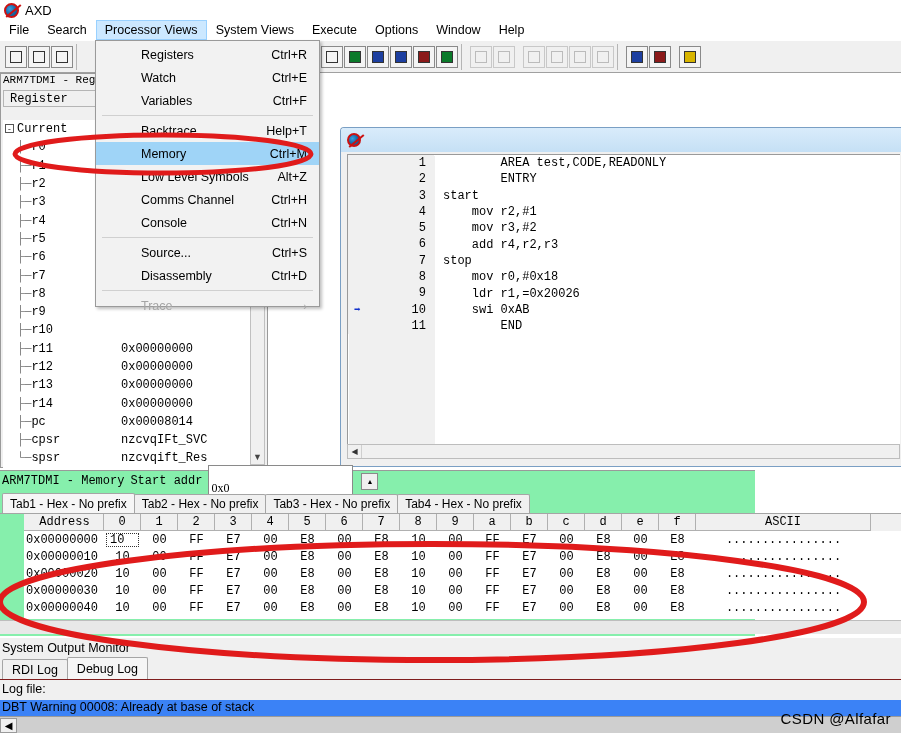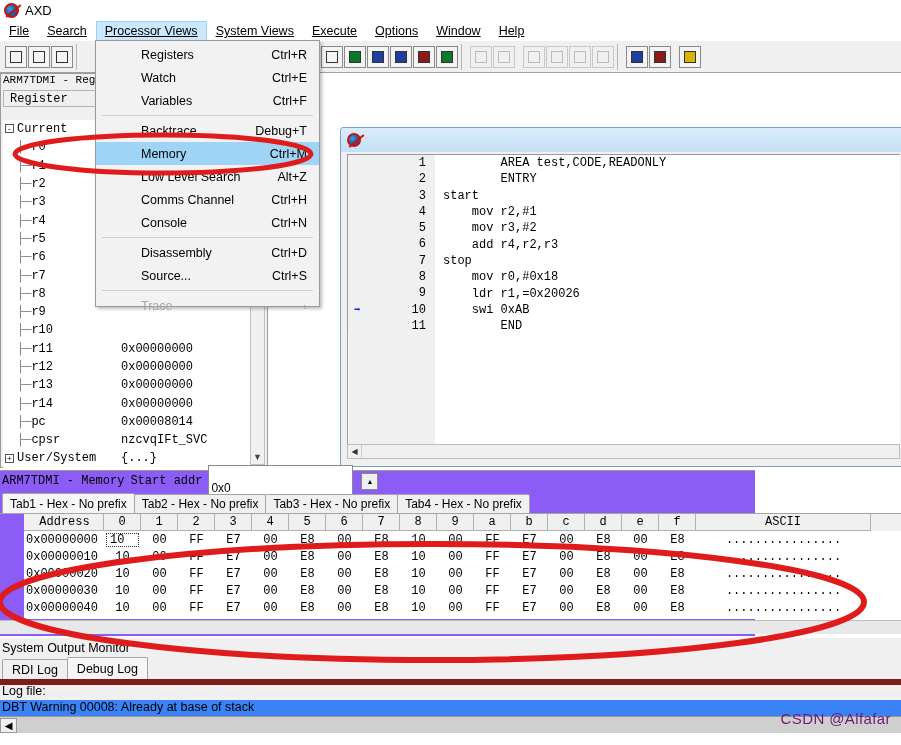--- a/index.html
+++ b/index.html
@@ -31,23 +31,22 @@
   }
   .appicon::after {
     content:""; position:absolute; left:-2px; top:5px;
     width:19px; height:2px; background:#cc1111; transform:rotate(-40deg);
   }
 
   
   #menubar {
     position:absolute; left:0; top:20px; width:901px; height:21px;
     background:#ffffff;
-    display:flex; align-items:flex-end;
+    display:flex; align-items:flex-start;
     font-size:12.5px;
-    text-decoration:underline;
   }
   .menu-item { padding:3px 9px; white-space:nowrap; color:#000; }
   .menu-item.active { background:#cce8ff; border:1px solid #99d1ff; padding:2px 8px; }
 
   
   #toolbar {
     position:absolute; left:0; top:41px; width:901px; height:32px;
     background:#f0f0f0;
     border-bottom:1px solid #a0a0a0;
     display:flex; align-items:center; padding-left:2px;
@@ -172,30 +171,30 @@
   }
   #srcwin .sw-hscroll .arr {
     width:14px; height:13px; font-size:8px; display:flex;
     align-items:center; justify-content:center; color:#333;
     border-right:1px solid #cfcfcf;
   }
 
   
   #memwin {
     position:absolute; left:0; top:470px; width:755px; height:166px;
-    background:#8b5cf6; border-top:1px solid #9a9a9a;
+    background:#86efac; border-top:1px solid #9a9a9a;
   }
   #memwin .mw-titlerow {
     height:20px; display:flex; align-items:center; gap:6px; padding-left:2px;
   }
   #memwin .mw-title { font-family:"Liberation Mono", monospace; font-size:12px; }
   #memwin .mw-addrlabel { font-family:"Liberation Mono", monospace; font-size:12px; }
   #memwin .mw-input {
     width:145px; height:16px; background:#fff; border:1px solid #8a8a8a;
-    font-family:Liberation Sans, sans-serif; font-size:12px;
+    font-family:Liberation Serif, serif; font-size:12px;
     padding:15px 2px; line-height:14px; color:#000;
   }
   #memwin .mw-spin {
     width:17px; height:17px; border:1px solid #8a8a8a; background:#f0f0f0;
     font-size:7px; display:flex; align-items:center; justify-content:center;
     margin-left:2px;
   }
   #memwin .mw-tabs {
     position:absolute; left:0; top:23px; width:901px; height:20px;
     display:flex; align-items:flex-end; padding-left:2px;
@@ -245,21 +244,21 @@
   #sysout .so-title { height:19px; display:flex; align-items:center; padding-left:2px; font-size:12.5px; }
   #sysout .so-tabs { height:22px; display:flex; align-items:flex-end; padding-left:2px; }
   .so-tab {
     height:20px; padding:0 9px; font-size:12.5px; display:flex; align-items:center;
     border:1px solid #a5a5a5; border-bottom:none; background:#f0f0f0;
     border-radius:2px 2px 0 0; margin-right:-1px;
   }
   .so-tab.active { background:#f6f6f6; height:22px; font-weight:normal; }
   #sysout .so-logfile {
     height:18px; display:flex; align-items:center; padding-left:2px;
-    font-size:12.5px; border-top:6px solid #7f1d1d;
+    font-size:12.5px; border-top:1px solid #7f1d1d;
   }
   #sysout .so-body {
     position:absolute; left:0; top:62px; width:901px; height:26px;
     background:#3b82f6; font-size:12.5px; padding-left:2px; overflow:hidden;
   }
   #sysout .so-line { height:14px; line-height:14px; white-space:nowrap; }
   #sysout .so-line.clip { height:9px; overflow:hidden; }
   #sysout .so-hscroll {
     position:absolute; left:0; bottom:12px; width:901px; height:17px;
     background:#cfcfcf; border-top:1px solid #9a9a9a;
@@ -269,21 +268,21 @@
     width:17px; height:15px; background:#f0f0f0; border:1px solid #9a9a9a;
     display:flex; align-items:center; justify-content:center; font-size:10px;
   }
   #sysout .so-footer {
     position:absolute; left:0; bottom:0; width:901px; height:12px; background:#fff;
   }
 
   
   #watermark {
     position:absolute; right:10px; bottom:18px;
-    color:#701a75; font-size:15px; letter-spacing:0.4px;
+    color:#000000; font-size:15px; letter-spacing:0.4px;
     z-index:60; pointer-events:none;
   }
 
   
   .annot { position:absolute; z-index:80; pointer-events:none; }
   #annot-menu { left:8px; top:129px; }
   #annot-mem  { left:-8px; top:537px; }
 </style>
 </head>
 <body>
@@ -464,20 +463,24 @@
         <span class="reg-name"><span class="tree-ind"></span><span class="tree-dash">├─</span><span>r14</span></span>
         <span class="reg-val">0x00000000</span>
       </div>
     <div class="reg-row">
         <span class="reg-name"><span class="tree-ind"></span><span class="tree-dash">├─</span><span>pc</span></span>
         <span class="reg-val">0x00008014</span>
       </div>
     <div class="reg-row">
         <span class="reg-name"><span class="tree-ind"></span><span class="tree-dash">├─</span><span>cpsr</span></span>
         <span class="reg-val">nzcvqIFt_SVC</span>
+      </div>
+    <div class="reg-row">
+        <span class="reg-name"><span class="tree-ind"></span><span class="tree-dash">└─</span><span>spsr</span></span>
+        <span class="reg-val">nzcvqift_Res</span>
       </div>
     <div class="reg-row">
         <span class="reg-name"><span class="tree-box">+</span><span>User/System</span></span>
         <span class="reg-val">{...}</span>
       </div>
 
   </div>
   <div class="rw-scroll">
     <div class="arr" style="top:0">▲</div>
     <div class="thumb" style="top:16px"></div>
@@ -689,45 +692,45 @@
     <span class="lbl">Watch</span>
     <span class="acc">Ctrl+E</span>
   </div>
   <div class="dd-item">
     <span class="lbl">Variables</span>
     <span class="acc">Ctrl+F</span>
   </div>
   <div class="dd-sep"></div>
   <div class="dd-item">
     <span class="lbl">Backtrace</span>
-    <span class="acc">Debug+T</span>
+    <span class="acc">Help+T</span>
   </div>
   <div class="dd-item sel">
     <span class="lbl">Memory</span>
     <span class="acc">Ctrl+M</span>
   </div>
   <div class="dd-item">
-    <span class="lbl">Low Level Search</span>
+    <span class="lbl">Low Level Symbols</span>
     <span class="acc">Alt+Z</span>
   </div>
   <div class="dd-item">
     <span class="lbl">Comms Channel</span>
     <span class="acc">Ctrl+H</span>
   </div>
   <div class="dd-item">
     <span class="lbl">Console</span>
     <span class="acc">Ctrl+N</span>
   </div>
   <div class="dd-sep"></div>
   <div class="dd-item">
+    <span class="lbl">Source...</span>
+    <span class="acc">Ctrl+S</span>
+  </div>
+  <div class="dd-item">
     <span class="lbl">Disassembly</span>
     <span class="acc">Ctrl+D</span>
-  </div>
-  <div class="dd-item">
-    <span class="lbl">Source...</span>
-    <span class="acc">Ctrl+S</span>
   </div>
   <div class="dd-sep"></div>
   <div class="dd-item disabled">
     <span class="lbl">Trace</span>
     <span class="acc dd-sub">›</span>
   </div>
 </div>
 
 </body></html>

